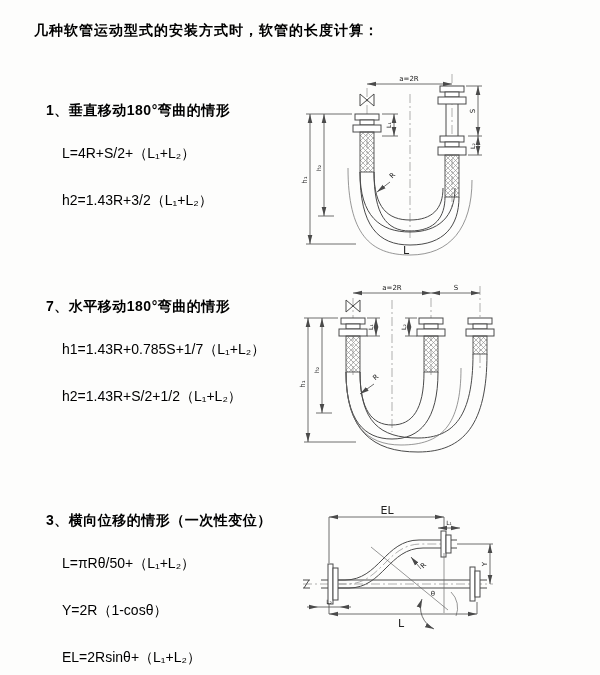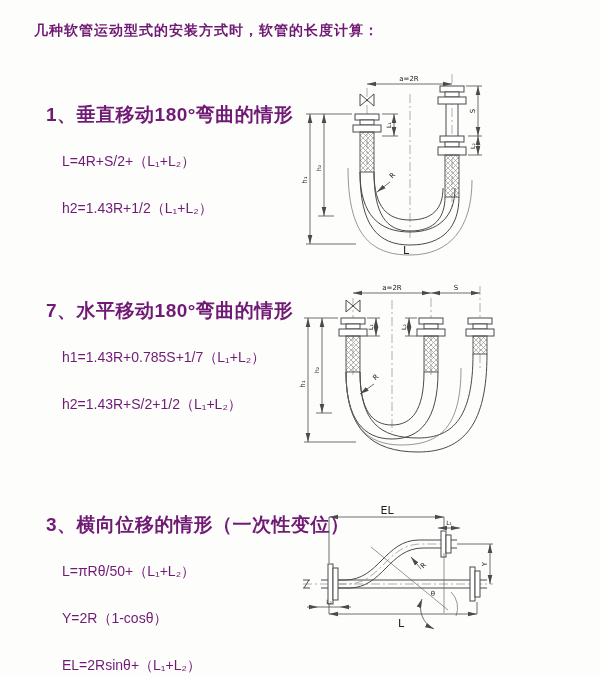--- a/index.html
+++ b/index.html
@@ -1,27 +1,27 @@
 <!DOCTYPE html>
 <html><head>
 <meta charset="utf-8">
 <style>
   html,body{margin:0;padding:0;}
   .page{
     position:relative;width:600px;height:675px;
     background:#fdfdfc;overflow:hidden;
-    font-family:"Liberation Sans",sans-serif;color:#701a75;
+    font-family:"Liberation Sans",sans-serif;color:#000000;
   }
   .doc-title{
     position:absolute;left:34px;top:22px;
     font-size:14px;font-weight:bold;letter-spacing:1px;
   }
   .section{position:absolute;left:46px;}
   .sec1{top:102px;} .sec2{top:298px;} .sec3{top:512px;}
-  .sec-heading{font-size:19px;font-weight:bold;letter-spacing:0.5px;}
+  .sec-heading{font-size:14px;font-weight:bold;letter-spacing:0.5px;}
   .formulas{margin:12px 0 0 16px;}
   .formula{font-size:14px;line-height:28px;white-space:nowrap;margin-top:19px;}
   .diagram{position:absolute;}
   .d1{left:298px;top:68px;} .d2{left:296px;top:280px;} .d3{left:293px;top:495px;}
   
   .ol{stroke:#4a4a4a;stroke-width:1;fill:none;}
   .dl{stroke:#4a4a4a;stroke-width:0.8;fill:none;}
   .thin{stroke:#6a6a6a;stroke-width:0.7;fill:none;}
   .cl{stroke:#8c8c8c;stroke-width:0.7;fill:none;stroke-dasharray:9 3 2 3;}
   .fit{stroke:#4a4a4a;stroke-width:1;fill:#ffffff;}
@@ -34,21 +34,21 @@
 <body>
 
 <div class="page">
 
   <div class="doc-title">几种软管运动型式的安装方式时，软管的长度计算：</div>
 
   <div class="section sec1">
     <div class="sec-heading">1、垂直移动180°弯曲的情形</div>
     <div class="formulas">
       <div class="formula">L=4R+S/2+（L₁+L₂）</div>
-      <div class="formula">h2=1.43R+1/2（L₁+L₂）</div>
+      <div class="formula">h2=1.43R+3/2（L₁+L₂）</div>
     </div>
   </div>
 
   <div class="section sec2">
     <div class="sec-heading">7、水平移动180°弯曲的情形</div>
     <div class="formulas">
       <div class="formula">h1=1.43R+0.785S+1/7（L₁+L₂）</div>
       <div class="formula">h2=1.43R+S/2+1/2（L₁+L₂）</div>
     </div>
   </div>

